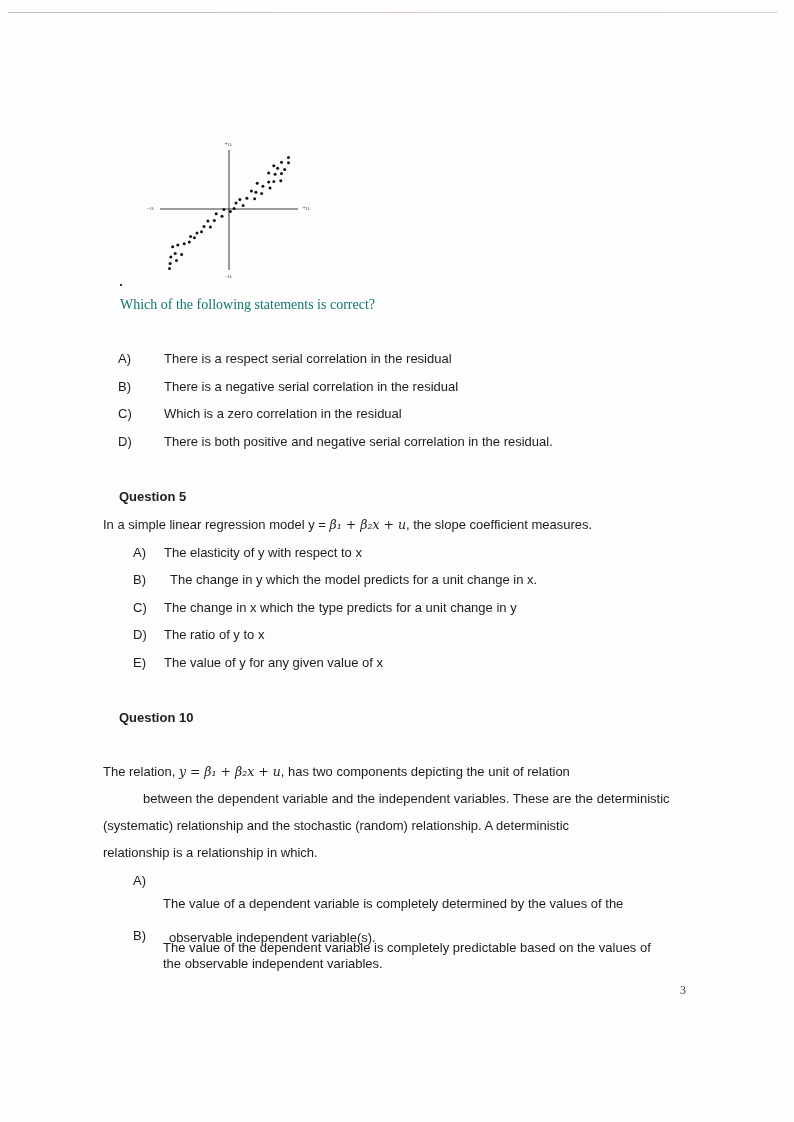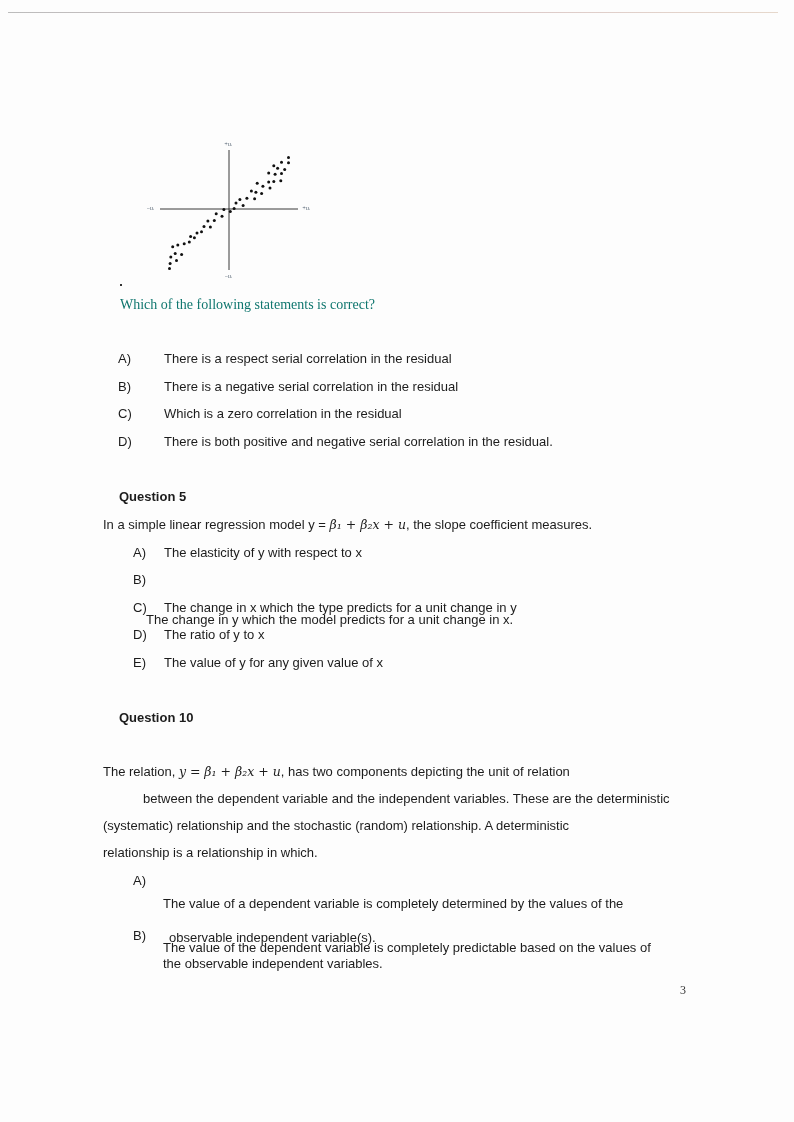--- a/index.html
+++ b/index.html
@@ -119,21 +119,21 @@
 <div class="heading" style="top:489px;">Question 5</div>
 <div class="para" style="top:517px;"><span>In a simple linear regression model y = </span><span class="math">β₁ + β₂x + u</span><span>, the slope coefficient measures.</span></div>
 
 <div class="opts" style="top:545px;left:133px;">
   <div class="opt" style="top:0;">
       <span class="letter">A)</span>
       <span style="position:absolute;left:31px;">The elasticity of y with respect to x</span>
     </div>
   <div class="opt" style="top:27px;">
       <span class="letter">B)</span>
-      <span style="position:absolute;left:13px;margin-top:40px;">The change in y which the model predicts for a unit change in x.</span>
+      <span style="position:absolute;left:37px;">The change in y which the model predicts for a unit change in x.</span>
     </div>
   <div class="opt" style="top:55px;">
       <span class="letter">C)</span>
       <span style="position:absolute;left:31px;">The change in x which the type predicts for a unit change in y</span>
     </div>
   <div class="opt" style="top:82px;">
       <span class="letter">D)</span>
       <span style="position:absolute;left:31px;">The ratio of y to x</span>
     </div>
   <div class="opt" style="top:110px;">

